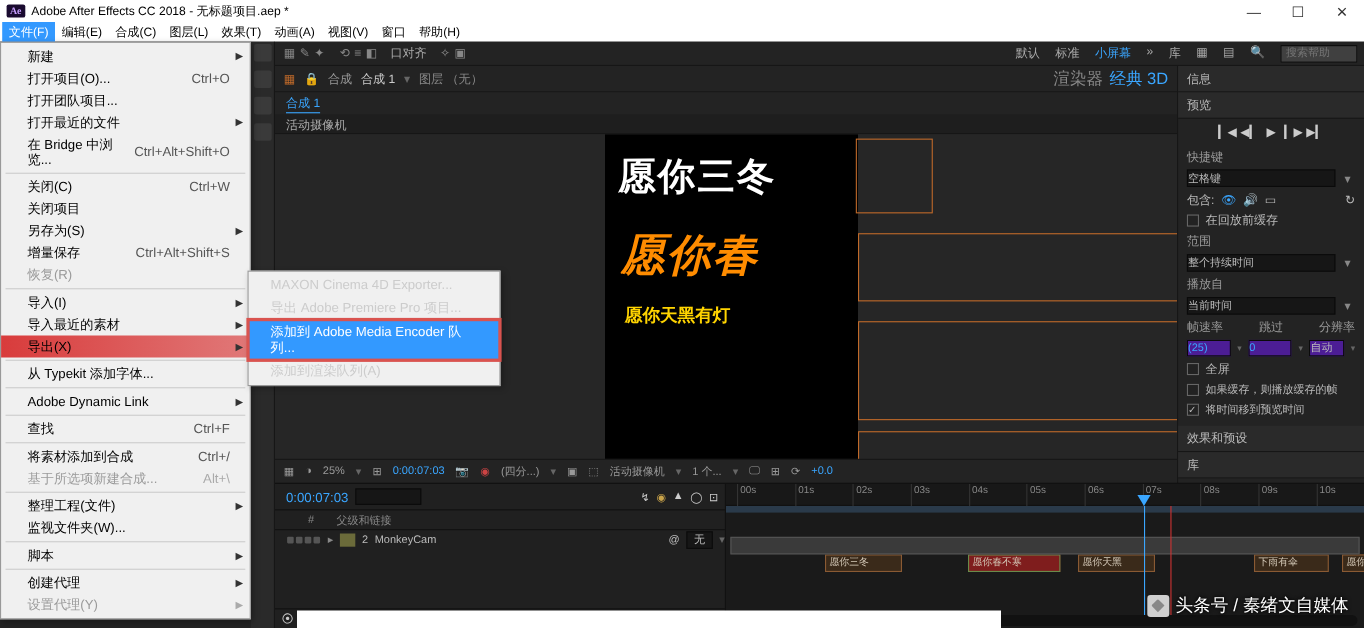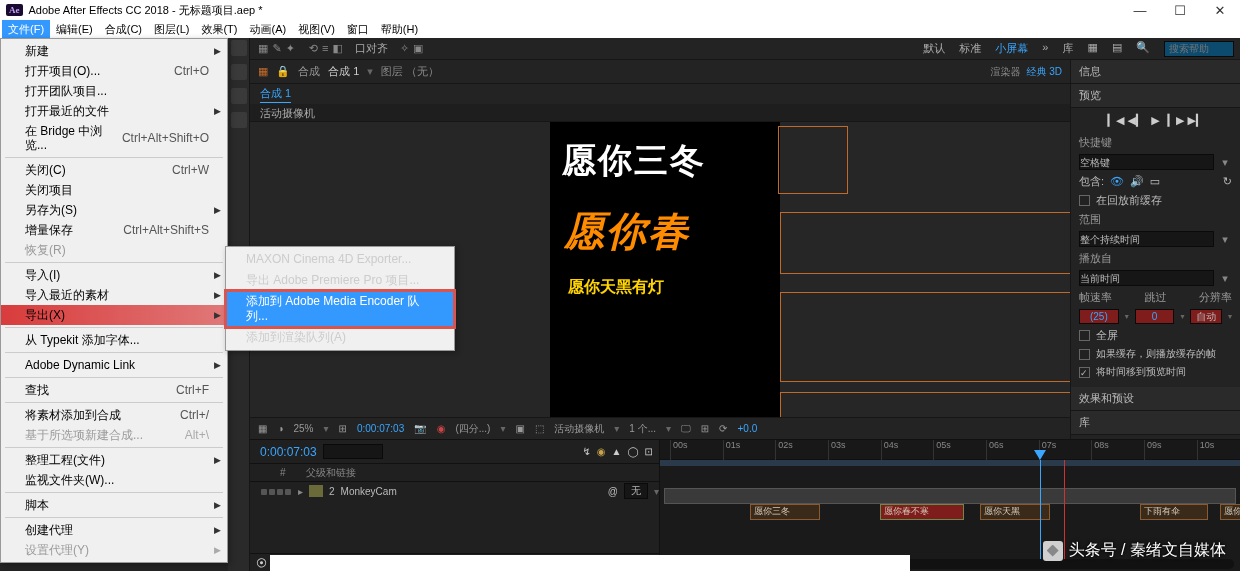--- a/index.html
+++ b/index.html
@@ -35,21 +35,21 @@
   .toolbar-top { height: 22px; background:#232323; border-bottom:1px solid #161616; display:flex; align-items:center; padding:0 6px; gap:10px; font-size:11px; color:#aaa;}
   .mode-tabs { margin-left:auto; display:flex; gap:14px; font-size:11px;}
   .mode-tabs span { color:#aaa;}
   .mode-tabs span.active { color:#3aa6ff; }
   .toolbar-top .glyphs span { margin:0 2px; color:#888;}
   
   .central-row { flex:1; display:flex; min-height:0;}
   .viewer { flex:1; display:flex; flex-direction:column; min-width:0; background:#232323;}
   .viewer-tabs { height:24px; display:flex; align-items:center; padding:0 8px; gap:8px; border-bottom:1px solid #161616; background:#232323;}
   .layer-lbl { color:#888; }
-  .renderer { margin-left:auto; color:#888; font-size:10px; display:flex; gap:6px;}
+  .renderer { margin-left:auto; color:#888; font-size:15px; display:flex; gap:6px;}
   .sub-tab-row { height:20px; background:#232323; padding:0 10px; display:flex; align-items:center; gap:10px;}
   .blue-tab { color:#3aa6ff; font-size:11px; border-bottom:1px solid #3aa6ff; padding-bottom:1px;}
   .cam-row { height:18px; padding: 2px 10px; color:#aaa; background:#1e1e1e; border-bottom:1px solid #161616;}
   .canvas-area { flex:1; position:relative; background:#262626; overflow:hidden;}
   .black-canvas { position:absolute; left:300px; top:0; width:230px; height:310px; background:#000; }
   .text1 { font-family: "SimHei","Hei",serif; color:#fff; font-weight:900; font-size:34px; letter-spacing:2px; margin:16px 0 0 12px; white-space:nowrap; overflow:hidden;}
   .text2 { font-family: "STKaiti","KaiTi",serif; color:#ff8c00; font-weight:900; font-size:40px; font-style:italic; letter-spacing:2px; margin:20px 16px 0 14px; white-space:nowrap; overflow:hidden;}
   .text3 { font-family:"SimHei"; color:#ffd400; font-weight:700; font-size:16px; margin:18px 0 0 18px;}
   .orange-box { position:absolute; border:1px solid #c06a2a; }
   .ob1 { left:528px; top:4px; width:70px; height:68px;}
@@ -63,21 +63,21 @@
   .panel-hd { padding:4px 8px; background:#2a2a2a; border-bottom:1px solid #161616;}
   .play-ctrls { display:flex; justify-content:center; gap:4px; padding:6px 0;}
   .play-ctrls span { display:inline-block; width:16px; text-align:center; color:#ccc; font-size:11px;}
   .sel-row { display:flex; align-items:center; gap:4px; padding:2px 8px;}
   .sel-row .field { flex:1; background:#161616; border:1px solid #0a0a0a; padding:1px 0; color:#bbb; height:16px; line-height:14px; font-size:10px;}
   .sel-row .dd { width:14px; text-align:center; color:#888;}
   .row-lbl { padding:2px 8px; color:#999;}
   .icon-row { display:flex; gap:6px; padding:2px 8px; align-items:center;}
   .chk { width:11px; height:11px; border:1px solid #666; display:inline-block; background:#222;}
   .chk.checked::after { content:"✓"; font-size:9px; color:#bbb; position:relative; top:-2px; left:0;}
-  .mini-num { background:#7f1d1d; border:1px solid #0a0a0a; width:48px; text-align:center; color:#3aa6ff; font-size:10px; height:15px; line-height:13px;}
+  .mini-num { background:#4c1d95; border:1px solid #0a0a0a; width:48px; color:#3aa6ff; font-size:10px; height:15px; line-height:13px;}
 
   
   .timeline { height:132px; background:#1b1b1b; border-top:1px solid #111; display:flex; position:relative;}
   .tl-left { width:410px; background:#202020; border-right:1px solid #111; display:flex; flex-direction:column;}
   .tl-head-row { height:24px; display:flex; align-items:center; padding:0 6px; gap:6px; border-bottom:1px solid #111; font-size:10px;}
   .tl-head-row .timecode { color:#3aa6ff; font-size:12px; margin-left:4px;}
   .tl-head-row .search { background:#161616; border:1px solid #0a0a0a; width:60px; height:15px;}
   .tl-col-head { height:18px; display:flex; align-items:center; font-size:10px; color:#888; padding-left:30px; gap:6px; border-bottom:1px solid #111;}
   .tl-layer-row { height:18px; display:flex; align-items:center; padding-left:10px; font-size:10px; color:#bbb; gap:6px;}
   .tl-layer-row .dots span { width:6px;height:6px;background:#555;display:inline-block;margin:0 1px;border-radius:1px;}
@@ -252,21 +252,21 @@
       <span class="glyphs"><span>✧</span><span>▣</span></span>
       <div class="mode-tabs">
         <span>默认</span>
         <span>标准</span>
         <span class="active">小屏幕</span>
         <span>»</span>
         <span>库</span>
         <span>▦</span>
         <span>▤</span>
         <span style="color:#888;">🔍</span>
-        <input style="background: #0c4a6e; border: 1px solid rgb(10, 10, 10); width: 70px; height: 16px; color: rgb(204, 204, 204); font-size: 10px; padding: 0px 4px;" placeholder="搜索帮助">
+        <input style="background: #404040; border: 1px solid rgb(10, 10, 10); width: 70px; height: 16px; color: rgb(204, 204, 204); font-size: 10px; padding: 0px 4px;" placeholder="搜索帮助">
       </div>
     </div>
 
     <div class="central-row">
       <div class="viewer">
         <div class="viewer-tabs">
           <span style="color:#c06a2a;">▦</span>
           <span style="color:#888;">🔒</span>
           <span style="color:#999;">合成</span>
           <span style="color:#ccc;">合成 1</span>

